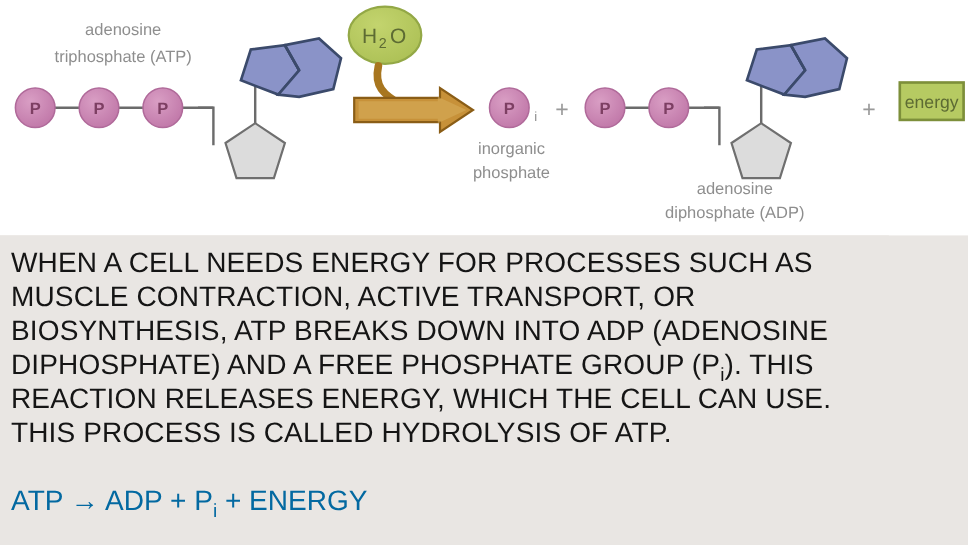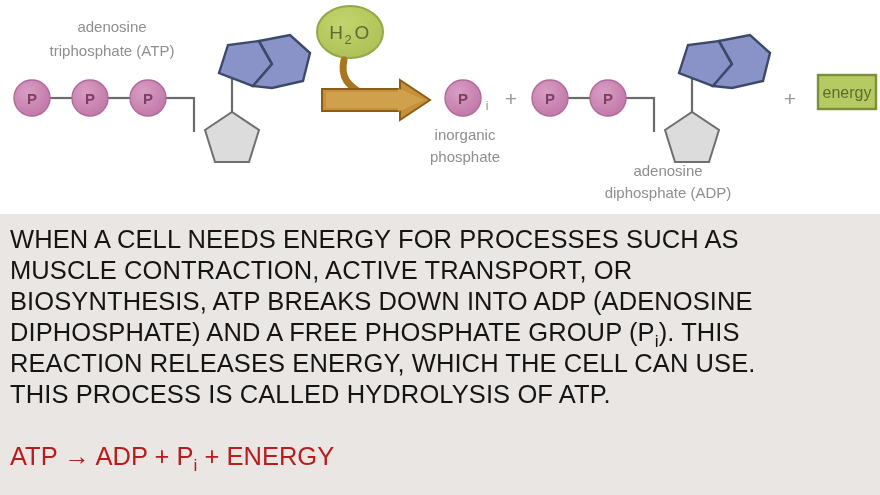--- a/index.html
+++ b/index.html
@@ -98,21 +98,21 @@
     line-height: 31px;
     color: #151515;
     letter-spacing: 0.1px;
     margin: 0;
     white-space: pre-wrap;
   }
   .formula {
     font-family: "Liberation Sans", sans-serif;
     font-size: 25.5px;
     line-height: 31px;
-    color: #b91c1c;
+    color: #0369a1;
     margin: 31px 0 0 0;
     white-space: pre-wrap;
   }
   .sub {
     font-size: 0.68em;
     vertical-align: sub;
     line-height: 0;
   }
 </style>
 </head>

